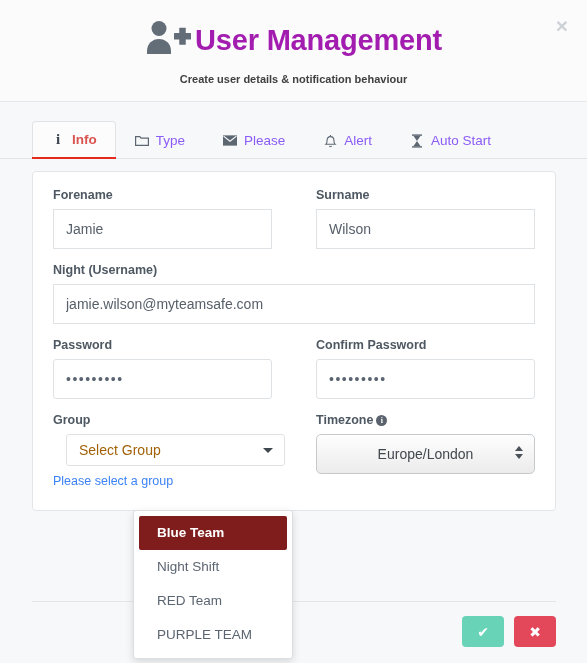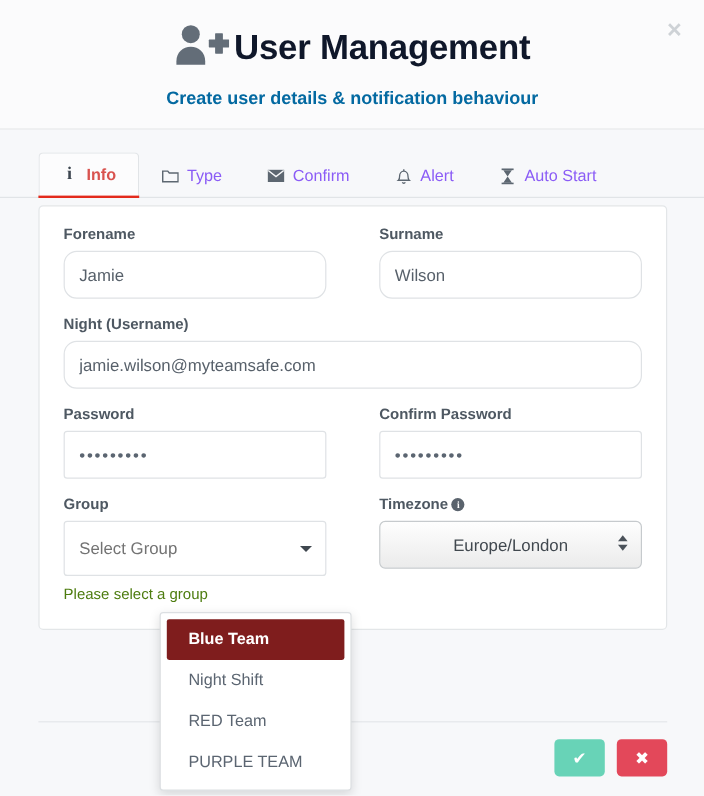--- a/index.html
+++ b/index.html
@@ -25,30 +25,30 @@
   .title-row {
     display: flex;
     align-items: center;
     justify-content: center;
     gap: 4px;
   }
   .user-plus-icon { display: block; color: #636d78; }
   .modal-title {
     font-size: 29px;
     font-weight: bold;
-    color: #0f172a;
+    color: #a21caf;
     letter-spacing: -0.2px;
     line-height: 1;
     text-align: center;
   }
   .modal-subtitle {
     margin-top: 11px;
-    font-size: 15px;
-    font-weight: bold;
-    color: #0369a1;
+    font-size: 11px;
+    font-weight: bold;
+    color: #404040;
   }
   .close-button {
     position: absolute;
     top: 16px;
     right: 14px;
     width: 22px;
     height: 22px;
     line-height: 20px;
     text-align: center;
     font-size: 21px;
@@ -152,51 +152,52 @@
   }
   .text-input {
     width: 100%;
     height: 40px;
     padding: 0 12px;
     font-size: 14px;
     font-family: "Liberation Sans", sans-serif;
     color: #57606a;
     background: #fff;
     border: 1px solid #dfe2e5;
-    border-radius: 11px;
+    border-radius: 0;
     outline: none;
   }
   .text-input::placeholder { color: #a8b0b8; }
   .pw-dots {
     display: flex;
     align-items: center;
     height: 40px;
     padding: 0 12px;
     border: 1px solid #dfe2e5;
     border-radius: 3px;
     background: #fff;
     font-size: 14px;
     letter-spacing: 1.5px;
     color: #5b6571;
   }
 
   
   .select-box {
     position: relative;
     width: 100%;
-    height: 46px;
+    height: 32px;
     border: 1px solid #dfe2e5;
     border-radius: 3px;
     background: #fff;
     display: flex;
     align-items: center;
     padding: 0 30px 0 12px;
     font-size: 14px;
-    color: #737373;
-    cursor: pointer;
+    color: #a16207;
+    cursor: pointer;
+    margin-left: 13px;
   }
   .caret {
     position: absolute;
     right: 11px;
     top: 50%;
     margin-top: -2px;
     width: 0; height: 0;
     border-left: 5px solid transparent;
     border-right: 5px solid transparent;
     border-top: 5px solid #3f474f;
@@ -236,21 +237,21 @@
   }
   .arrow-down {
     width: 0; height: 0;
     border-left: 4px solid transparent;
     border-right: 4px solid transparent;
     border-top: 5px solid #4a5159;
   }
   .error-text {
     margin-top: 8px;
     font-size: 12.5px;
-    color: #4d7c0f;
+    color: #3b82f6;
   }
 
   
   .dropdown-menu {
     position: absolute;
     left: 133px;
     top: 510px;
     width: 160px;
     background: #fff;
     border: 1px solid #dcdfe2;
@@ -340,21 +341,21 @@
     <span>Type</span>
   </div>
 
   <div class="tab">
     <span class="tab-icon">
       <svg width="15" height="11" viewBox="0 0 15 11" fill="currentColor">
         <path d="M0 0h15v11H0z"></path>
         <path d="M0.6 0.8L7.5 6.2l6.9-5.4" fill="none" stroke="#f7f8fa" stroke-width="1.3"></path>
       </svg>
     </span>
-    <span>Confirm</span>
+    <span>Please</span>
   </div>
 
   <div class="tab">
     <span class="tab-icon">
       <svg width="13" height="14" viewBox="0 0 13 14" fill="none" stroke="currentColor" stroke-width="1.1">
         <path d="M2 10.2c0.9-0.7 1-1.6 1-3.3C3 4.4 4.5 2.6 6.5 2.6S10 4.4 10 6.9c0 1.7 0.1 2.6 1 3.3z"></path>
         <path d="M5.3 11.9a1.3 1.3 0 0 0 2.4 0"></path>
         <path d="M6.5 2.4V1"></path>
       </svg>
     </span>

